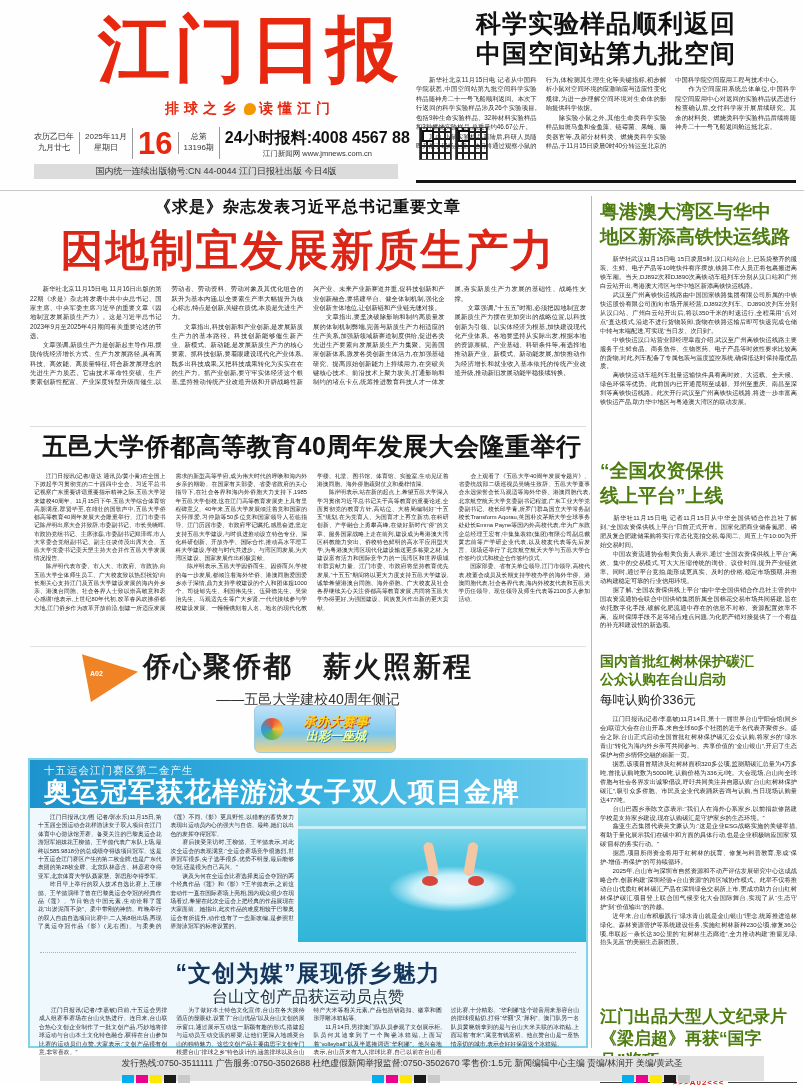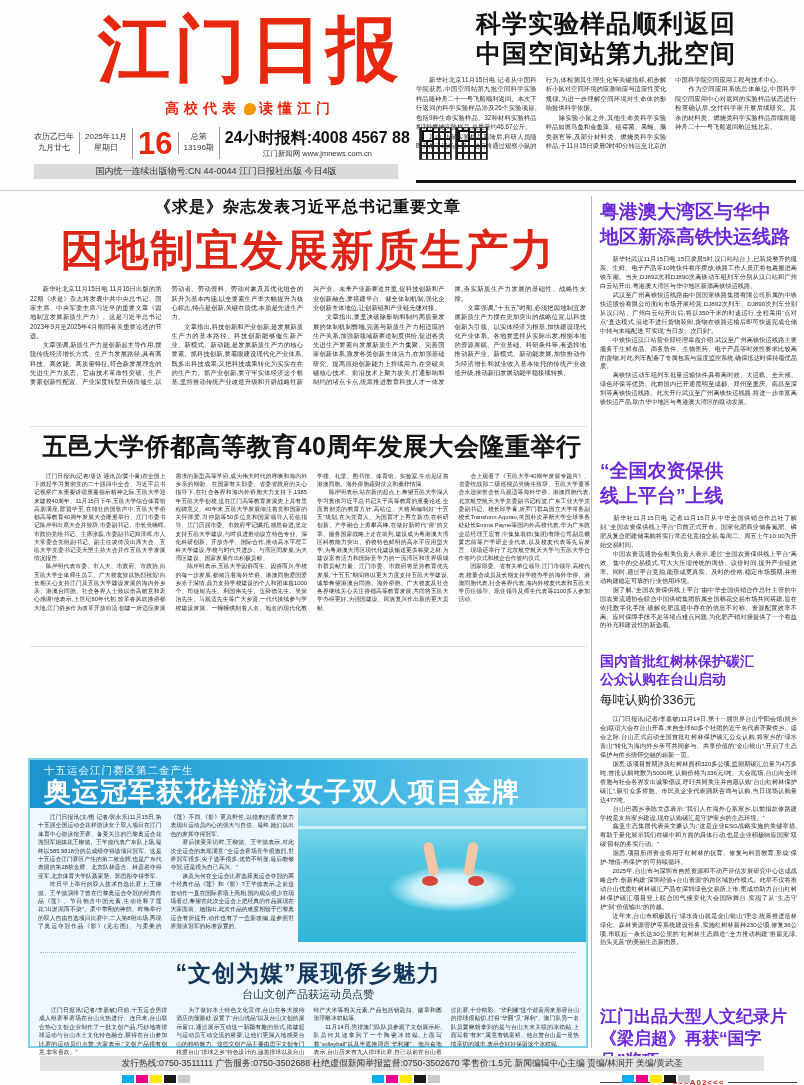--- a/index.html
+++ b/index.html
@@ -96,55 +96,55 @@
   .photo .s1 { left:128px; top:34px; transform:rotate(-12deg); }
   .photo .s2 { left:168px; top:34px; transform:rotate(10deg); }
   .photo .cap1, .photo .cap2 { position:absolute; width:16px; height:10px; border-radius:50%; background:#d8453a; }
   .photo .cap1 { left:124px; top:68px; } .photo .cap2 { left:170px; top:68px; }
   .sports-body { position:absolute; left:8px; top:53px; width:256px; height:136px;
       column-count:2; column-gap:9px; font-size:5.8px; line-height:1.45; }
   .dotted { position:absolute; left:10px; top:192px; width:536px; border-top:1px dotted #9bb; }
   .cult-ttl { position:absolute; left:0; top:198px; width:100%; text-align:center;
       font-size:23px; font-weight:900; color:#14365c; letter-spacing:1px; }
   .cult-sub { position:absolute; left:0; top:227px; width:100%; text-align:center;
-      font-size:11px; color:#1b2b3a; }
+      font-size:16px; color:#1b2b3a; }
   .cult-body { position:absolute; left:9px; top:246px; width:540px; height:82px;
       column-count:4; column-gap:9px; font-size:5.8px; line-height:1.45; }
 
   
   .vrule { position:absolute; left:591px; top:196px; height:852px; border-left:1px solid #b9b9b9; }
   .rail { position:absolute; left:600px; width:197px; }
-  .rail .ttl { font-size:19px; font-weight:900; color:#6d28d9; line-height:1.3; }
+  .rail .ttl { font-size:19px; font-weight:900; color:#4d7c0f; line-height:1.3; }
   .rail .cols { margin-top:6px; font-size:6.2px; line-height:1.44; }
   .r1 { top:200px; } .r1 .cols { height:234px; }
   .r2 { top:459px; } .r2 .cols { height:130px; }
   .r3 { top:652px; } .r3 .ttl { font-size:14px; }
   .r3 .sub { font-size:12.5px; color:#222; margin-top:4px; }
   .r3 .cols { height:290px; }
   .r4 { top:1006px; } .r4 .ttl { font-size:17px; }
   .pointer-row { margin-top:6px; display:flex; align-items:center; gap:4px; }
   .pointer-row .ln { flex:1; border-top:1px solid #444; }
   .pointer-row .pt { font-size:8px; font-weight:bold; color:#d9251a; letter-spacing:1px; }
 
   
-  .foot-bar { position:absolute; left:40px; top:1056px; width:724px; height:15px;
+  .foot-bar { position:absolute; left:40px; top:1056px; width:724px; height:25px;
       background:#e2e2e2; font-size:8.8px; color:#333; text-align:center; line-height:15px; }
   .marks { position:absolute; top:1075px; display:flex; gap:2px; }
   .m1 { left:122px; } .m2 { left:372px; } .m3 { left:622px; }
   .marks i { width:12px; height:8px; display:block; }
   .mc { background:#00aeef; } .mm { background:#ec008c; } .my { background:#ffe700; }
   .mk { background:#1a1a1a; } .mg { background:#c9c9c9; }
 </style>
 </head>
 <body>
 
 <div class="page">
 
   <div class="mast-title">江门日报</div>
-  <div class="slogan"><span>高校代表</span><span class="logo"></span><span>读懂江门</span></div>
+  <div class="slogan"><span>排球之乡</span><span class="logo"></span><span>读懂江门</span></div>
 
   <div class="info-row">
     <div class="seg">
       <div>农历乙巳年</div>
       <div>九月廿七</div>
     </div>
     <div class="seg">
       <div>2025年11月</div>
       <div>星期日</div>
     </div>
@@ -190,20 +190,34 @@
     <div class="ttl">五邑大学侨都高等教育40周年发展大会隆重举行</div>
     <div class="cols">　　江门日报讯(记者/唐达 通讯员/黄小青)在全国上下掀起学习贯彻党的二十届四中全会、习近平总书记视察广东重要讲话重要指示精神之际,五邑大学迎来建校40周年。11月15日下午,五邑大学综合体育馆高朋满座,群贤毕至,在雄壮的国歌声中,五邑大学侨都高等教育40周年发展大会隆重举行。江门市委书记陈岸明出席大会并致辞,市委副书记、市长吴晓晖,市政协党组书记、主席张磊,市委副书记郑泽晖,市人大常委会党组副书记、副主任凌传茂出席大会。五邑大学党委书记栾天罡主持大会并作五邑大学发展情况报告。
 　　陈岸明代表市委、市人大、市政府、市政协,向五邑大学全体师生员工、广大校友致以热烈祝贺!向长期关心支持江门及五邑大学建设发展的海内外乡亲、港澳台同胞、社会各界人士致以崇高敬意和衷心感谢!他表示,上世纪80年代初,改革春风吹拂侨都大地,江门侨乡作为改革开放前沿,创建一所适应发展需求的新型高等学府,成为伟大时代的呼唤和海内外乡亲的期盼。在国家有关部委、省委省政府的关心指导下,在社会各界和海内外侨胞大力支持下,1985年五邑大学创校,这在江门高等教育发展史上具有里程碑意义。40年来,五邑大学发展倾注着党和国家的关怀厚爱,习仲勋等50多位党和国家领导人莅临指导。江门历届市委、市政府牢记嘱托,感恩奋进,坚定支持五邑大学建设,与时俱进推动设立特色专业、深化科研创新、开放办学、国际合作,推动高水平理工科大学建设,学校与时代共进步、与湾区同发展,为大湾区建设、国家发展作出积极贡献。
 　　陈岸明表示,五邑大学因侨而生、因侨而兴,学校的每一步发展,都倾注着海外华侨、港澳同胞爱国爱乡赤子深情,鼎力支持学校建设的个人和团体超1000个。司徒郇先生、利国伟先生、伍舜德先生、吴荣治先生、马观适先生等广大乡贤,一代代接续参与学校建设发展。一幢幢镌刻着人名、地名的现代化教学楼、礼堂、图书馆、体育馆、实验室,生动见证着港澳同胞、海外侨胞疏财仗义和桑梓情深。
 　　陈岸明表示,站在新的起点上,希望五邑大学深入学习贯彻习近平总书记关于高等教育的重要论述,全面贯彻党的教育方针,高站位、大格局编制好“十五五”规划,在为党育人、为国育才上再立新功,在科研创新、产学融合上勇攀高峰,在做好新时代“侨”的文章、服务国家战略上走在前列,建设成为粤港澳大湾区科教能力突出、侨校特色鲜明的高水平应用型大学,为粤港澳大湾区现代化建设输送更多栋梁之材,为建设富有活力和国际竞争力的一流湾区和世界级城市群贡献力量。江门市委、市政府将坚持教育优先发展,“十五五”期间将以更大力度支持五邑大学建设,诚挚希望港澳台同胞、海外侨胞、广大校友及社会各界继续关心关注侨都高等教育发展,共同将五邑大学办得更好,为强国建设、民族复兴作出新的更大贡献。
 　　会上观看了《五邑大学40周年发展专题片》。省委统战部二级巡视员吴晓生致辞。五邑大学董事会永远荣誉会长马观适等海外华侨、港澳同胞代表,北京航空航天大学党委副书记程波,广东工业大学党委副书记、校长邱学青,所罗门群岛国立大学常务副校长Transform Aqorau,英国朴次茅斯大学全球事务处处长Emma Payne等国内外高校代表,华为广东政企总经理王宏有,中集集装箱(集团)有限公司副总裁黄志前等产学研企业代表,以及校友代表等先后发言。现场还举行了北京航空航天大学与五邑大学合作签约仪式和校企合作签约仪式。
 　　国家部委、省有关单位领导,江门市领导,高校代表,校董会成员及长期支持学校办学的海外华侨、港澳同胞代表,社会各界代表,海内外校友代表和五邑大学历任领导、现任领导及师生代表等2100多人参加活动。</div>
   </div>
   <div class="sec-rule2"></div>
 
+  <div class="feature">
+    <div class="arrow">
+        <span>A02</span>
+      </div>
+    <div class="ttl">侨心聚侨都　薪火照新程</div>
+    <div class="sub">——五邑大学建校40周年侧记</div>
+    <div class="banner">
+      <div class="blogo"></div>
+      <div class="btxt">
+        <div class="b1">承办大赛事</div>
+        <div class="b2">出彩一座城</div>
+      </div>
+    </div>
+  </div>
 
   <div class="panel">
     <div class="band">
       <div class="kick">十五运会江门赛区第二金产生</div>
       <div class="ttl">奥运冠军获花样游泳女子双人项目金牌</div>
     </div>
     <div class="photo">
       <div class="lane"></div>
       <div class="splash"></div>
       <div class="swimmer s1"></div>

